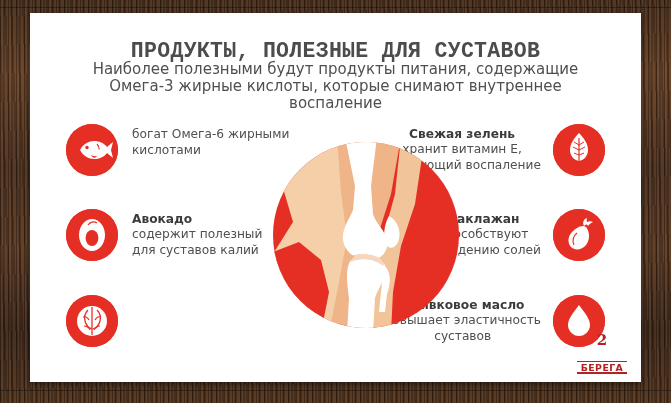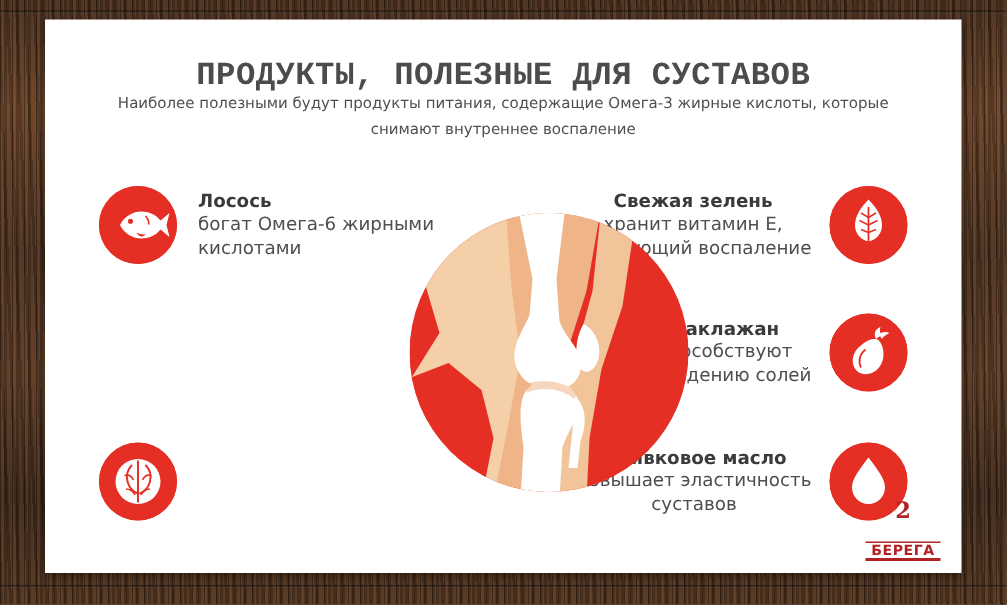--- a/index.html
+++ b/index.html
@@ -63,21 +63,21 @@
     color: #4c4c4c;
     font-family: Liberation Mono, monospace;
   }
   .subtitle {
     position: absolute;
     left: 50%;
     transform: translateX(-50%);
     top: 48px;
     width: 530px;
     text-align: center;
-    font-size: 10px;
+    font-size: 15px;
     line-height: 17px;
     color: #4f4f4f;
   }
 
   
   .item {
     position: absolute;
     display: flex;
     align-items: flex-start;
   }
@@ -174,26 +174,40 @@
       <div class="badge">
         <svg viewBox="0 0 52 52">
           <circle cx="26" cy="26" r="26" fill="#e52f25"></circle>
           <path d="M14 26c3-6 9-9 14-9s10 2 13 6l6-5-2 8 2 8-6-5c-3 4-8 6-13 6s-11-3-14-9z" fill="#fff"></path>
           <circle cx="21" cy="23.5" r="1.7" fill="#e52f25"></circle>
           <path d="M25 31c2 1 4 1.5 6 1.2-1.5 2-4 2.4-6-1.2z" fill="#e52f25"></path>
           <path d="M31 20c1.5 1.5 2.2 3.4 2.2 5.6" stroke="#e52f25" stroke-width="1.1" fill="none"></path>
         </svg>
       </div>
       <div class="texts">
-        <div class="it-name">Лосось</div>
         <div class="it-desc">богат Омега-6 жирными
 кислотами</div>
       </div>
     </div>
 
+    <div class="item left" style="top:196px">
+      <div class="badge">
+        <svg viewBox="0 0 52 52">
+          <circle cx="26" cy="26" r="26" fill="#e52f25"></circle>
+          <path d="M26 10c7 0 13 7 13 16 0 9-6 16-13 16s-13-7-13-16c0-9 6-16 13-16z" fill="#fff"></path>
+          <ellipse cx="26" cy="29" rx="6.4" ry="8" fill="#e52f25"></ellipse>
+          <path d="M22 16c2-3 6-4 9-2" stroke="#e52f25" stroke-width="1.2" fill="none"></path>
+        </svg>
+      </div>
+      <div class="texts">
+        <div class="it-name">Авокадо</div>
+        <div class="it-desc">содержит полезный
+для суставов калий</div>
+      </div>
+    </div>
 
     <div class="item left" style="top:282px">
       <div class="badge">
         <svg viewBox="0 0 52 52">
           <circle cx="26" cy="26" r="26" fill="#e52f25"></circle>
           <circle cx="26" cy="26" r="15" fill="#fff"></circle>
           <path d="M26 12v28" stroke="#e52f25" stroke-width="1.3" fill="none"></path>
           <path d="M22 15c-3 3-4 7-3 11s4 7 7 8" stroke="#e52f25" stroke-width="1.3" fill="none"></path>
           <path d="M31 15c3 3 4 7 3 11s-4 7-7 8" stroke="#e52f25" stroke-width="1.3" fill="none"></path>
           <path d="M17 22c3-1 5 1 6 3" stroke="#e52f25" stroke-width="1.1" fill="none"></path>

